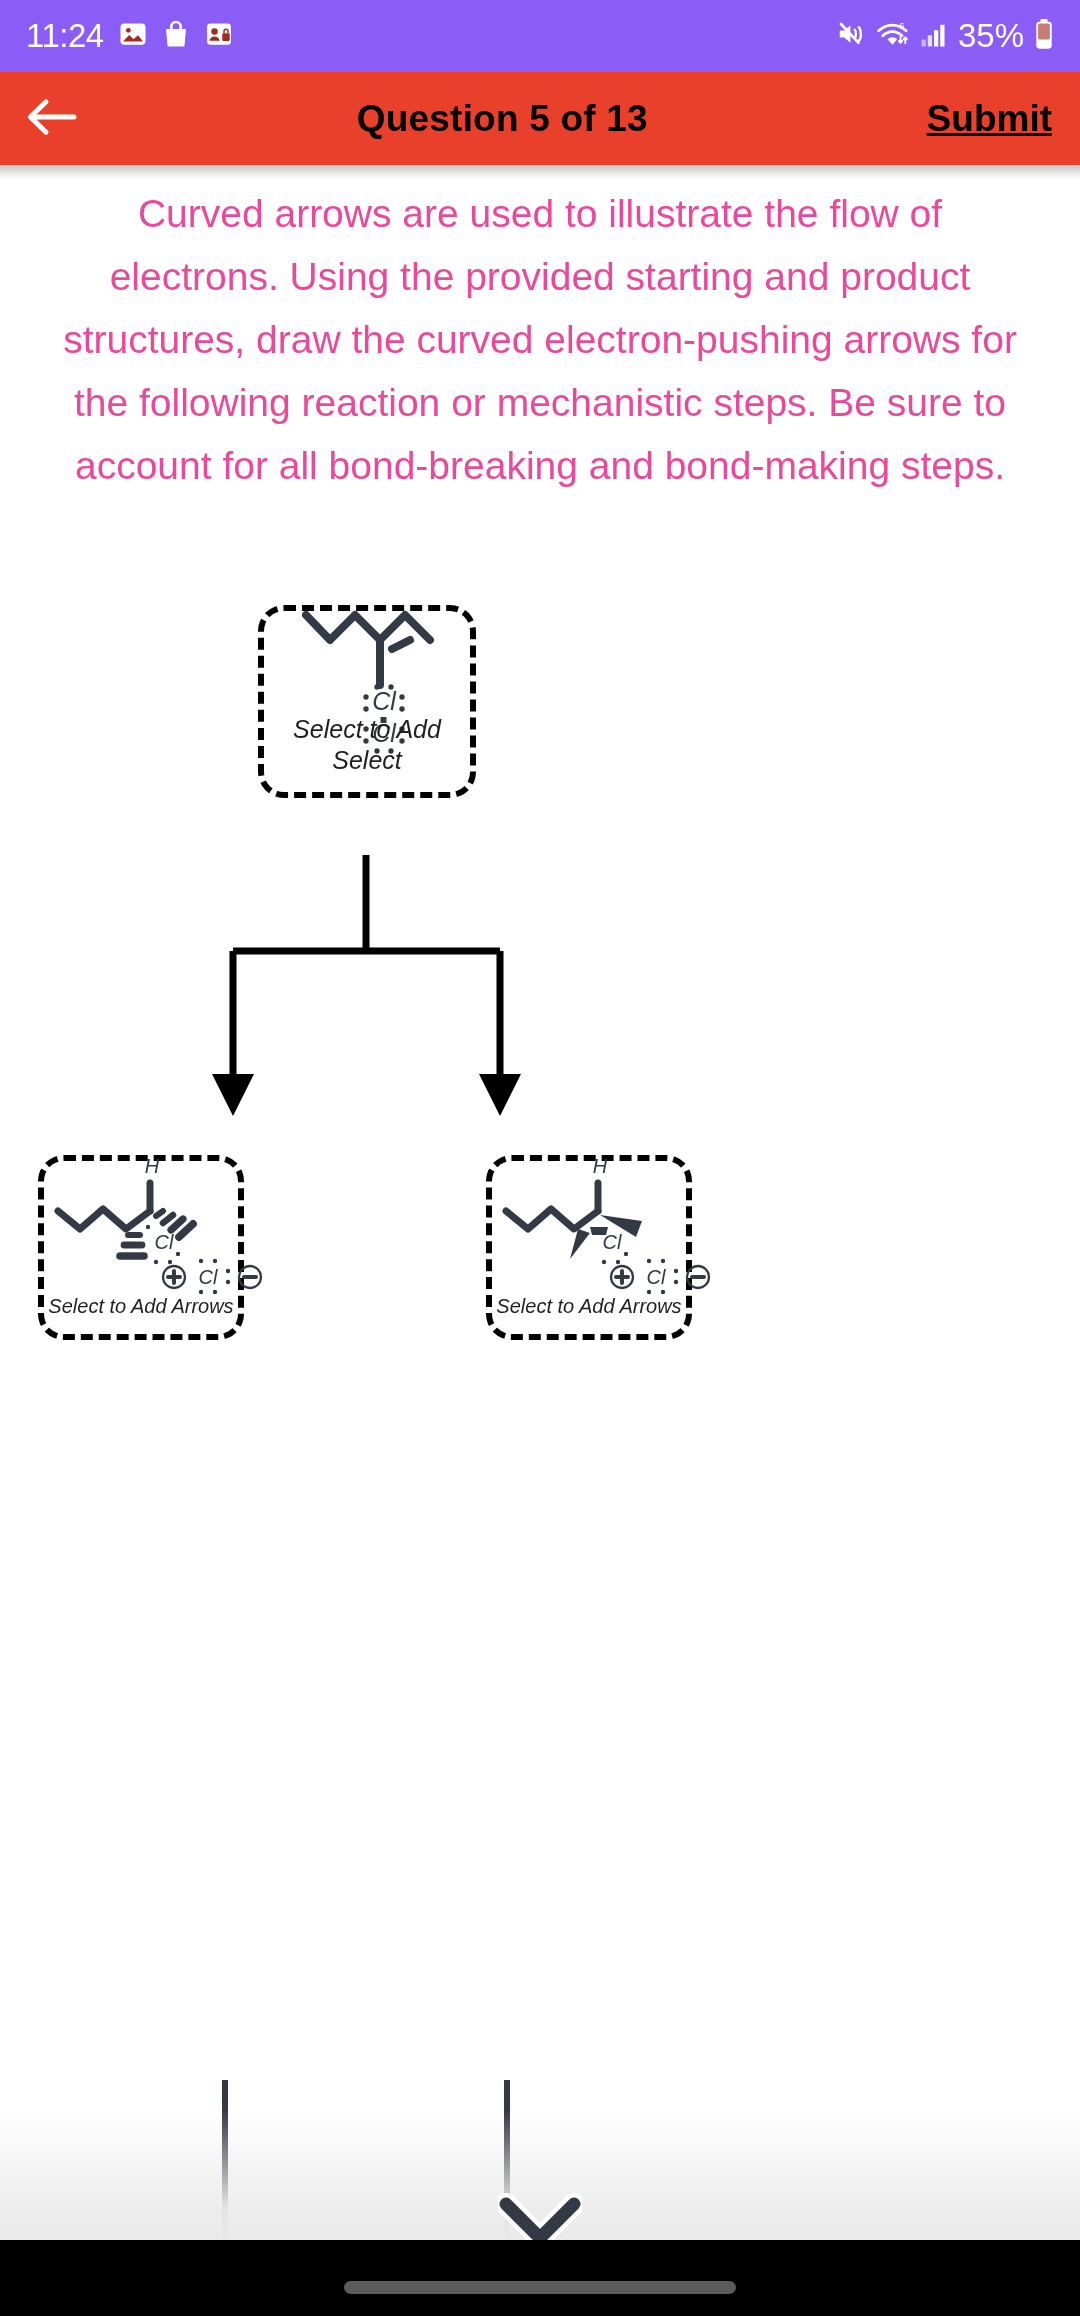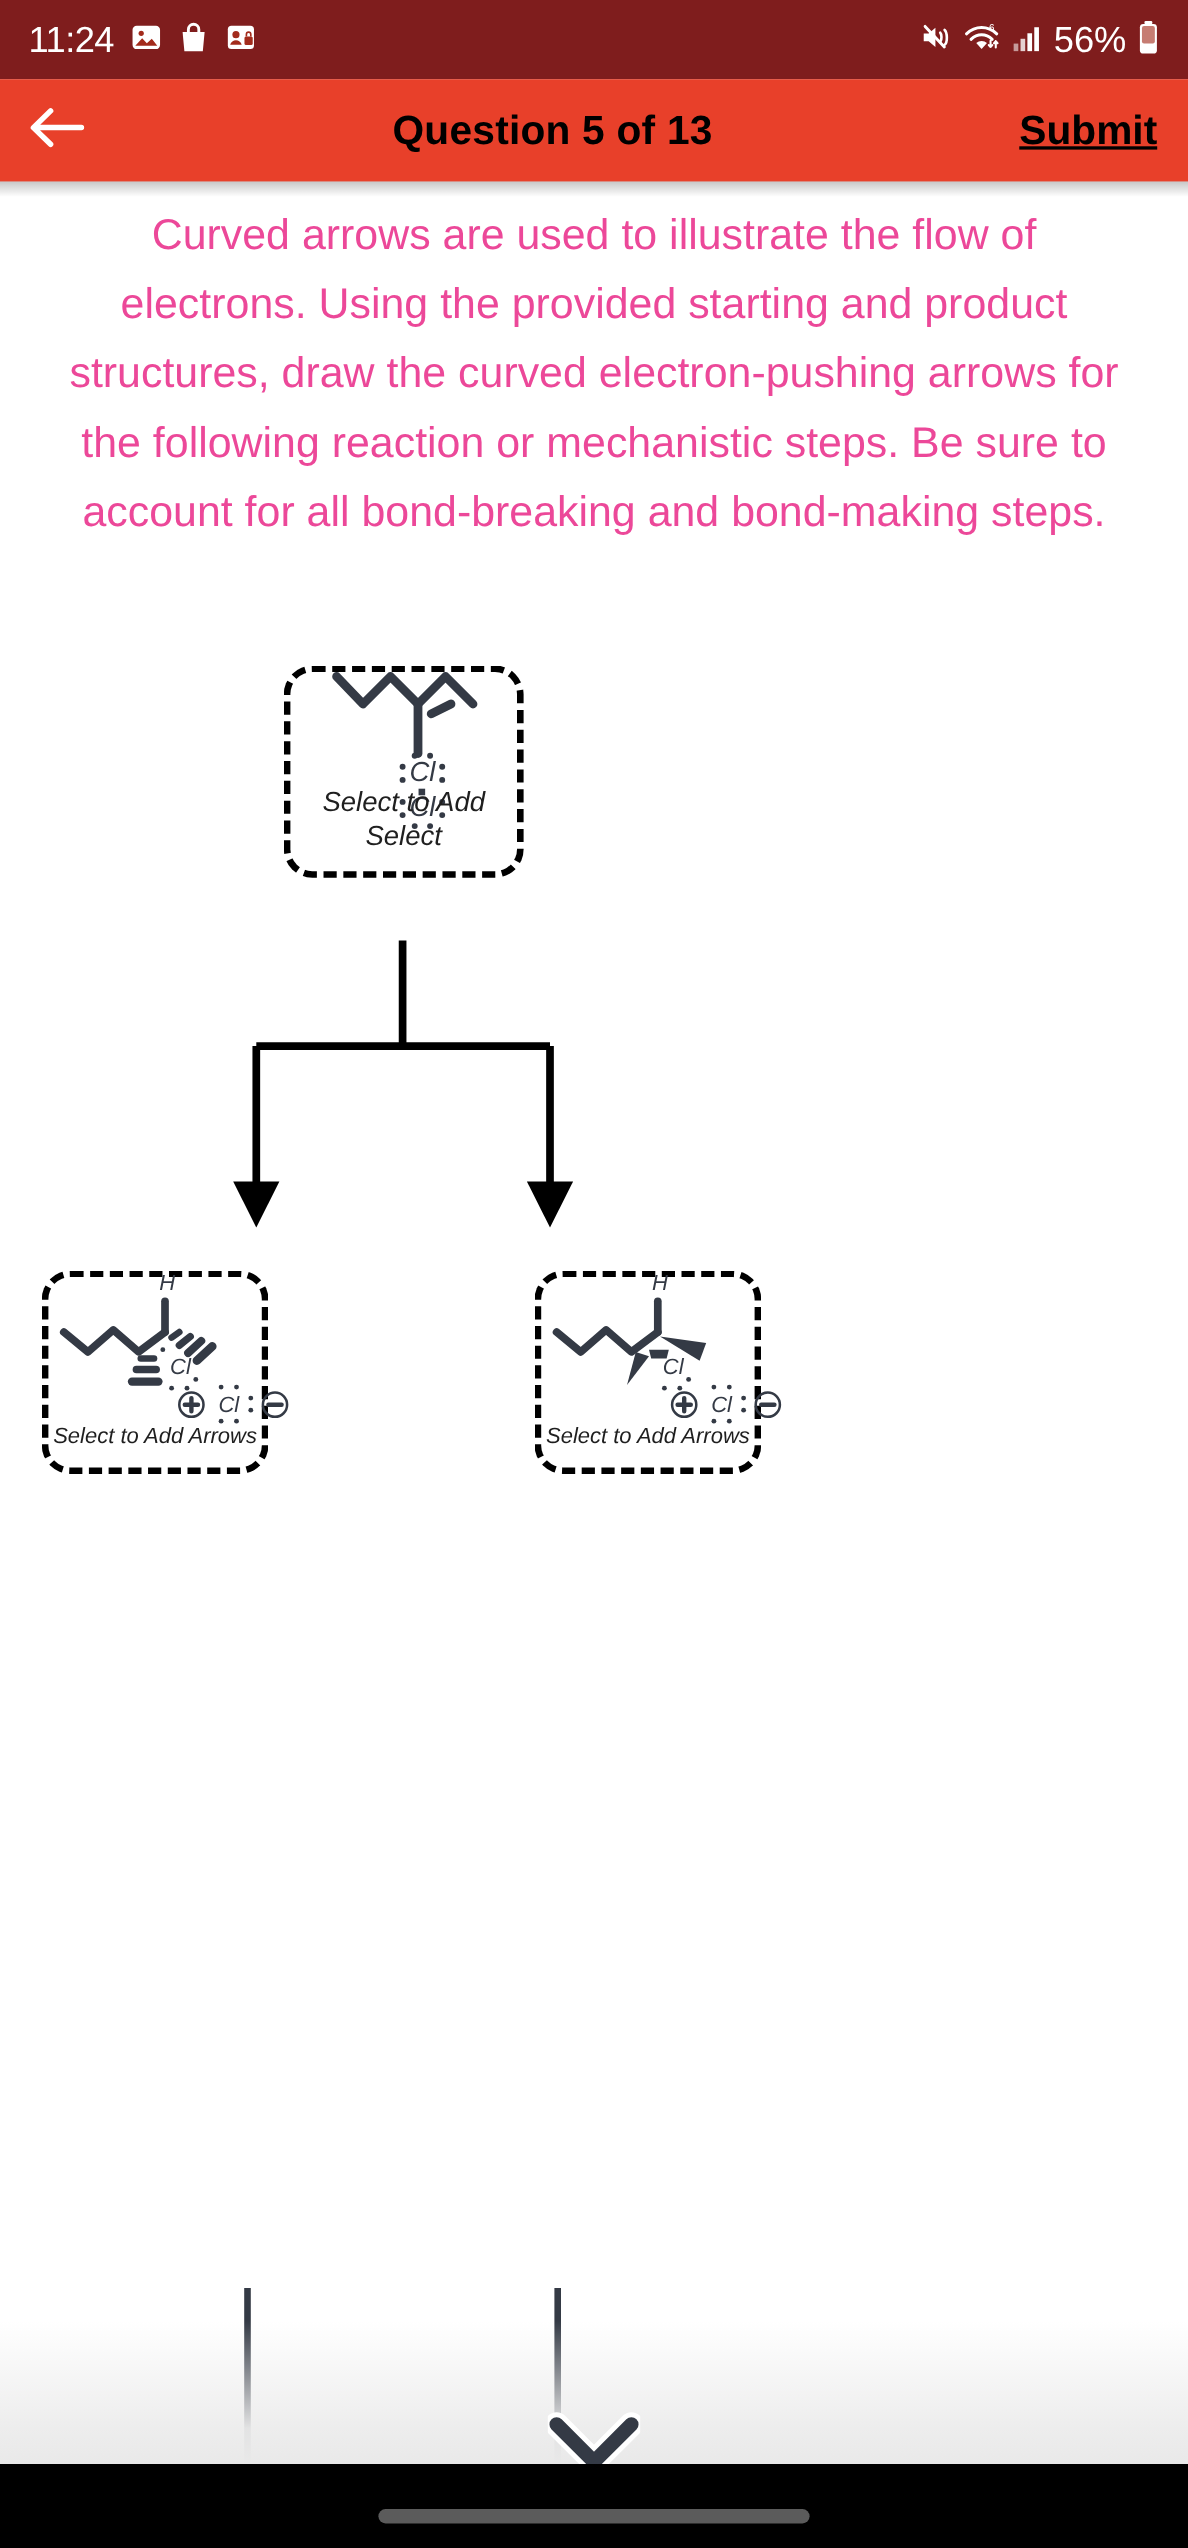--- a/index.html
+++ b/index.html
@@ -7,21 +7,21 @@
     width: 1080px; height: 2316px;
     background: #ffffff;
     font-family: "Liberation Sans", sans-serif;
     overflow: hidden;
   }
   #root { position: relative; width: 1080px; height: 2316px; }
 
   
   .statusbar {
     position: absolute; left:0; top:0; width:1080px; height:72px;
-    background:#7f1d1d; color:#ffffff;
+    background:#8b5cf6; color:#ffffff;
     display:flex; align-items:center; justify-content:space-between;
     padding: 12px 26px;
   }
   .sb-left { display:flex; align-items:center; gap:14px; }
   .sb-right { display:flex; align-items:center; gap:10px; }
   .sb-clock { font-size:33px; font-weight:400; letter-spacing:-0.5px; }
   .sb-pct { font-size:33px; font-weight:400; }
   .sb-ico { display:block; }
 
   
@@ -144,21 +144,21 @@
         </svg>
       </span>
       <span class="sb-ico">
         <svg width="28" height="30" viewBox="0 0 22 24">
           <rect x="1" y="16.5" width="3.4" height="5.5" fill="#fff" opacity="0.55"></rect>
           <rect x="6" y="13" width="3.4" height="9" fill="#fff" opacity="0.8"></rect>
           <rect x="11" y="9" width="3.4" height="13" fill="#fff"></rect>
           <rect x="16" y="4.6" width="3.4" height="17.4" fill="#fff"></rect>
         </svg>
       </span>
-      <span class="sb-pct">56%</span>
+      <span class="sb-pct">35%</span>
       <span class="sb-ico">
         <svg width="20" height="32" viewBox="0 0 14 24">
           <rect x="4.3" y="0.8" width="5.4" height="2.3" rx="0.9" fill="#fff"></rect>
           <rect x="1.2" y="2.8" width="11.6" height="20.2" rx="2.3" fill="#fff"></rect>
           <rect x="2.6" y="4.2" width="8.8" height="12" rx="1.4" fill="#a32b1c" opacity="0.62"></rect>
         </svg>
       </span>
     </div>
   </div>
 

